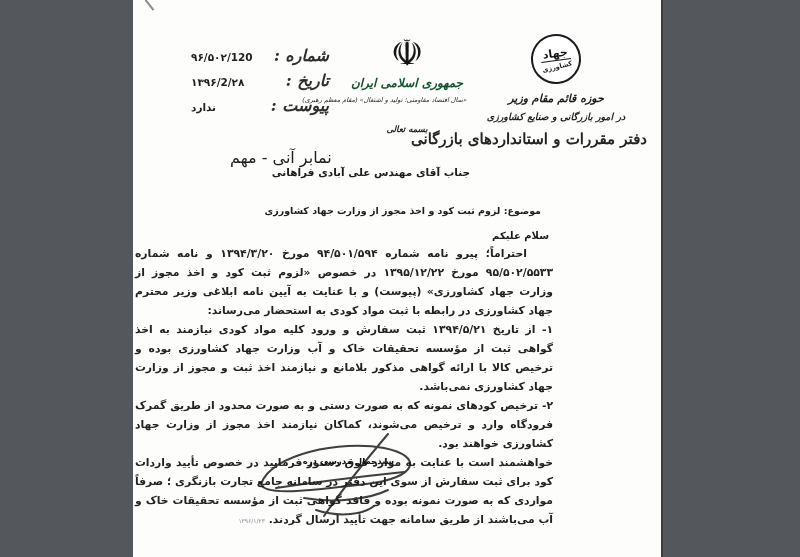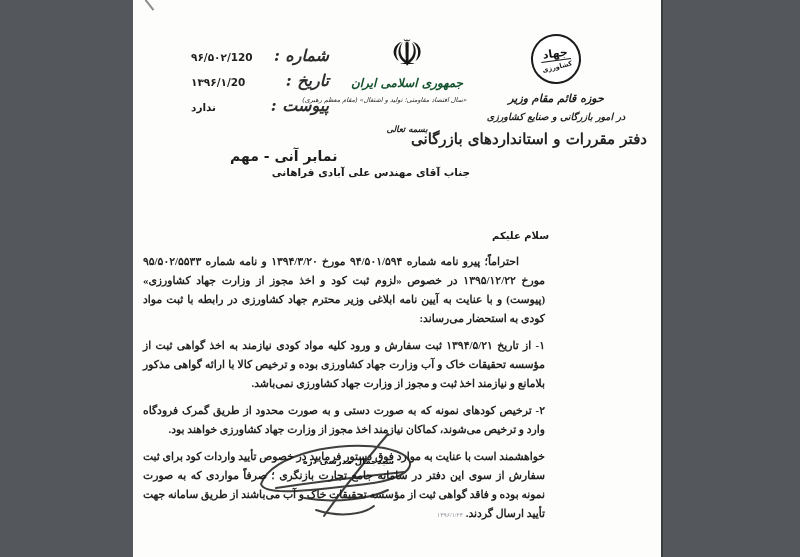--- a/index.html
+++ b/index.html
@@ -59,41 +59,41 @@
     font-family:"DejaVu Serif",serif;font-style:italic;font-weight:bold;
     font-size:9.5px;margin-top:6px;color:#1f1f1f;white-space:nowrap;
   }
   .ministry-line3{
     font-family:"DejaVu Serif",serif;font-weight:bold;
     font-size:15px;margin-top:8px;color:#242424;white-space:nowrap;
   }
   
   .urgency{
     position:absolute;left:97px;top:148px;
-    font-size:14px;font-weight:bold;color:#1d1d1d;white-space:nowrap;text-align:center;
+    font-size:16px;font-weight:normal;color:#1d1d1d;white-space:nowrap;text-align:center;
   }
   
   .recipient{position:absolute;right:191px;top:164px;width:290px;}
   .recipient div{font-size:10.5px;font-weight:bold;line-height:17px;white-space:nowrap;color:#1b1b1b;}
   
   .subject{
     position:absolute;right:120px;top:205px;
     font-size:9.5px;font-weight:bold;color:#1d1d1d;white-space:nowrap;
   }
   .salutation{
     position:absolute;right:112px;top:230px;
     font-size:10px;font-weight:bold;color:#1b1b1b;
   }
   
   .body-text{
     position:absolute;right:108px;top:244px;width:418px;
     font-size:10.8px;font-weight:bold;line-height:19px;color:#222;
     text-align:justify;
   }
-  .body-text p{margin:8px;font-family:Liberation Serif, serif;}
+  .body-text p{margin:0;}
   .body-text p.indent{text-indent:26px;}
   .tiny-note{font-size:6px;font-weight:normal;color:#8a8a96;letter-spacing:-.3px;}
   
   .sig{position:absolute;right:215px;top:432px;width:200px;height:95px;}
   .sig svg{position:absolute;inset:0;}
   .sig-name{
     position:absolute;right:52px;top:24px;
     font-size:8.5px;font-weight:bold;color:#121212;white-space:nowrap;text-align:right;
   }
 </style>
@@ -106,21 +106,21 @@
 
   <div class="corner-mark"></div>
 
   <div class="meta">
     <div class="meta-row">
       <span class="meta-label">شماره :</span>
       <span class="meta-value">۹۶/۵۰۲/120</span>
     </div>
     <div class="meta-row">
       <span class="meta-label">تاریخ :</span>
-      <span class="meta-value">۱۳۹۶/۱/20</span>
+      <span class="meta-value">۱۳۹۶/2/۲۸</span>
     </div>
     <div class="meta-row">
       <span class="meta-label">پیوست :</span>
       <span class="meta-value">ندارد</span>
     </div>
   </div>
 
   <div class="center-head">
     <div class="emblem">☫</div>
     <div class="country">جمهوری اسلامی ایران</div>
@@ -137,20 +137,21 @@
     <div class="ministry-line2">در امور بازرگانی و صنایع کشاورزی</div>
     <div class="ministry-line3">دفتر مقررات و استانداردهای بازرگانی</div>
   </div>
 
   <div class="urgency">نمابر آنی - مهم</div>
 
   <div class="recipient">
     <div>جناب آقای مهندس علی آبادی فراهانی</div>
   </div>
 
+  <div class="subject">موضوع: لزوم ثبت کود و اخذ مجوز از وزارت جهاد کشاورزی</div>
   <div class="salutation">سلام علیکم</div>
 
   <div class="body-text">
     <p class="indent">احتراماً؛ پیرو نامه شماره ۹۴/۵۰۱/۵۹۴ مورخ ۱۳۹۴/۳/۲۰ و نامه شماره ۹۵/۵۰۲/۵۵۳۳ مورخ ۱۳۹۵/۱۲/۲۲ در خصوص «لزوم ثبت کود و اخذ مجوز از وزارت جهاد کشاورزی» (پیوست) و با عنایت به آیین نامه ابلاغی وزیر محترم جهاد کشاورزی در رابطه با ثبت مواد کودی به استحضار می‌رساند:</p>
     <p>۱- از تاریخ ۱۳۹۴/۵/۲۱ ثبت سفارش و ورود کلیه مواد کودی نیازمند به اخذ گواهی ثبت از مؤسسه تحقیقات خاک و آب وزارت جهاد کشاورزی بوده و ترخیص کالا با ارائه گواهی مذکور بلامانع و نیازمند اخذ ثبت و مجوز از وزارت جهاد کشاورزی نمی‌باشد.</p>
     <p>۲- ترخیص کودهای نمونه که به صورت دستی و به صورت محدود از طریق گمرک فرودگاه وارد و ترخیص می‌شوند، کماکان نیازمند اخذ مجوز از وزارت جهاد کشاورزی خواهند بود.</p>
     <p><span>خواهشمند است با عنایت به موارد فوق دستور فرمایید در خصوص تأیید واردات کود برای ثبت سفارش از سوی این دفتر در سامانه جامع تجارت بازنگری ؛ صرفاً مواردی که به صورت نمونه بوده و فاقد گواهی ثبت از مؤسسه تحقیقات خاک و آب می‌باشند از طریق سامانه جهت تأیید ارسال گردند.</span> <span class="tiny-note">۱۳۹۶/۱/۲۳</span></p>
   </div>
 
   <div class="sig">

